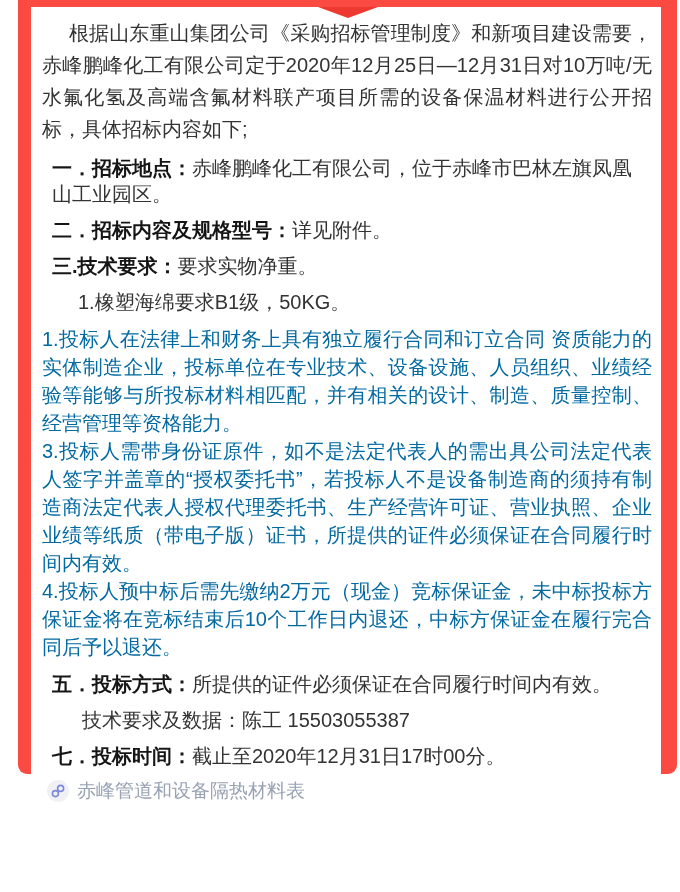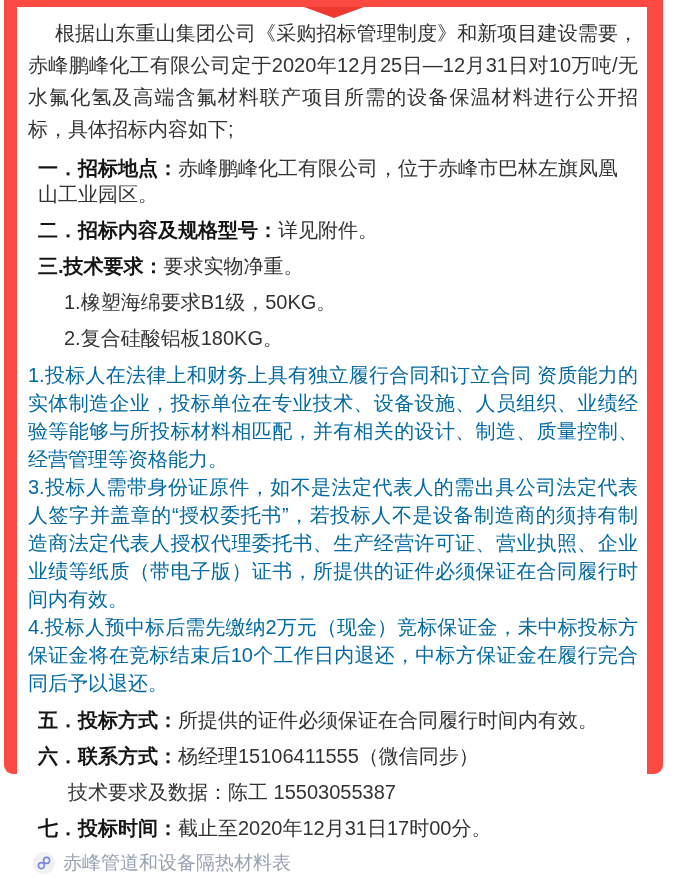--- a/index.html
+++ b/index.html
@@ -5,21 +5,21 @@
   html,body{margin:0;padding:0;}
   body{
     width:680px;height:892px;position:relative;background:#ffffff;
     font-family:"Liberation Sans","DejaVu Sans",sans-serif;
     -webkit-font-smoothing:antialiased;
   }
   .canvas{position:absolute;inset:0;background:#ffffff;overflow:hidden;}
 
   
   .frame{
-    position:absolute;left:4px;top:0;width:659px;height:774px;
+    position:absolute;left:18px;top:0;width:659px;height:774px;
     background:#fa4a42;border-radius:0 0 9px 9px;
   }
   .notch{
     position:absolute;top:7px;left:50%;transform:translateX(-50%);
     width:0;height:0;z-index:2;
     border-left:30px solid transparent;border-right:30px solid transparent;
     border-top:11px solid #ee3930;
   }
   .page{
     position:absolute;left:13px;top:7px;width:630px;height:863px;
@@ -56,30 +56,28 @@
 
       <p class="para intro">根据山东重山集团公司《采购招标管理制度》和新项目建设需要，赤峰鹏峰化工有限公司定于2020年12月25日—12月31日对10万吨/无水氟化氢及高端含氟材料联产项目所需的设备保温材料进行公开招标，具体招标内容如下;</p>
 
       <p class="line"><b class="lbl">一．招标地点：</b><span>赤峰鹏峰化工有限公司，位于赤峰市巴林左旗凤凰山工业园区。</span></p>
 
       <p class="line"><b class="lbl">二．招标内容及规格型号：</b><span>详见附件。</span></p>
 
       <p class="line"><b class="lbl">三.技术要求：</b><span>要求实物净重。</span></p>
 
       <p class="line sub">1.橡塑海绵要求B1级，50KG。</p>
-      <p class="line sub">2.复合硅酸铝板180KG。</p>
 
 
       <p class="q">1.投标人在法律上和财务上具有独立履行合同和订立合同 资质能力的实体制造企业，投标单位在专业技术、设备设施、人员组织、业绩经验等能够与所投标材料相匹配，并有相关的设计、制造、质量控制、经营管理等资格能力。</p>
       <p class="q">3.投标人需带身份证原件，如不是法定代表人的需出具公司法定代表人签字并盖章的“授权委托书”，若投标人不是设备制造商的须持有制造商法定代表人授权代理委托书、生产经营许可证、营业执照、企业业绩等纸质（带电子版）证书，所提供的证件必须保证在合同履行时间内有效。</p>
       <p class="q">4.投标人预中标后需先缴纳2万元（现金）竞标保证金，未中标投标方保证金将在竞标结束后10个工作日内退还，中标方保证金在履行完合同后予以退还。</p>
 
       <p class="line"><b class="lbl">五．投标方式：</b><span>所提供的证件必须保证在合同履行时间内有效。</span></p>
 
-      <p class="line"><b class="lbl">六．联系方式：</b><span>杨经理15106411555（微信同步）</span></p>
 
       <p class="line sub2">技术要求及数据：陈工 15503055387</p>
 
       <p class="line"><b class="lbl">七．投标时间：</b><span>截止至2020年12月31日17时00分。</span></p>
 
       <div class="link-row">
         <span class="link-icon">
           <svg width="14" height="14" viewBox="0 0 14 14">
             <circle cx="9.6" cy="4.4" r="3" fill="none" stroke="#7b87d9" stroke-width="1.6"></circle>
             <circle cx="4.4" cy="9.6" r="3" fill="none" stroke="#7b87d9" stroke-width="1.6"></circle>

